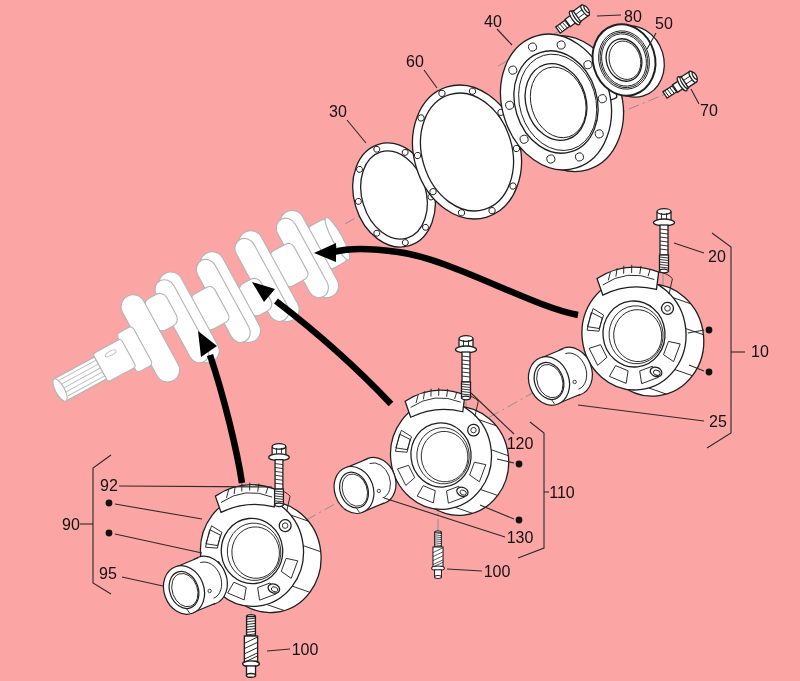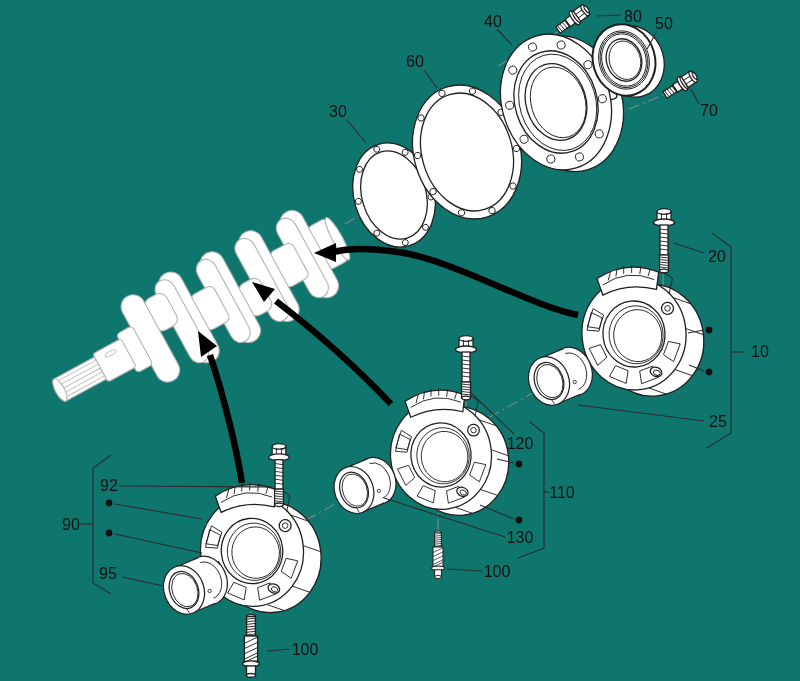--- a/index.html
+++ b/index.html
@@ -1,16 +1,16 @@
 <!DOCTYPE html>
 <html><head>
 <meta charset="utf-8">
 <style>
   html,body{margin:0;padding:0;background:#fff;}
-  .stage{position:relative;width:800px;height:681px;background:#0f766e;overflow:hidden;
+  .stage{position:relative;width:800px;height:681px;background:#fca5a5;overflow:hidden;
          font-family:"Liberation Sans", sans-serif;}
   svg{display:block;}
   .part{stroke:#1f1f1f;stroke-width:1.3;fill:#ffffff;}
   .part-thin{stroke:#1f1f1f;stroke-width:0.9;fill:none;}
   .part-bold{stroke:#1f1f1f;stroke-width:2;fill:#ffffff;}
   .ghost{stroke:#b4b4b4;stroke-width:1.1;fill:#ffffff;}
   .ghost-thin{stroke:#bcbcbc;stroke-width:0.9;fill:none;}
   .axis{stroke:#8f8f8f;stroke-width:1;fill:none;stroke-dasharray:11 4 2 4;}
   .callout{stroke:#2b2b2b;stroke-width:1.1;fill:none;}
   .arrow-shaft{stroke:#000;stroke-width:6.5;fill:none;}

